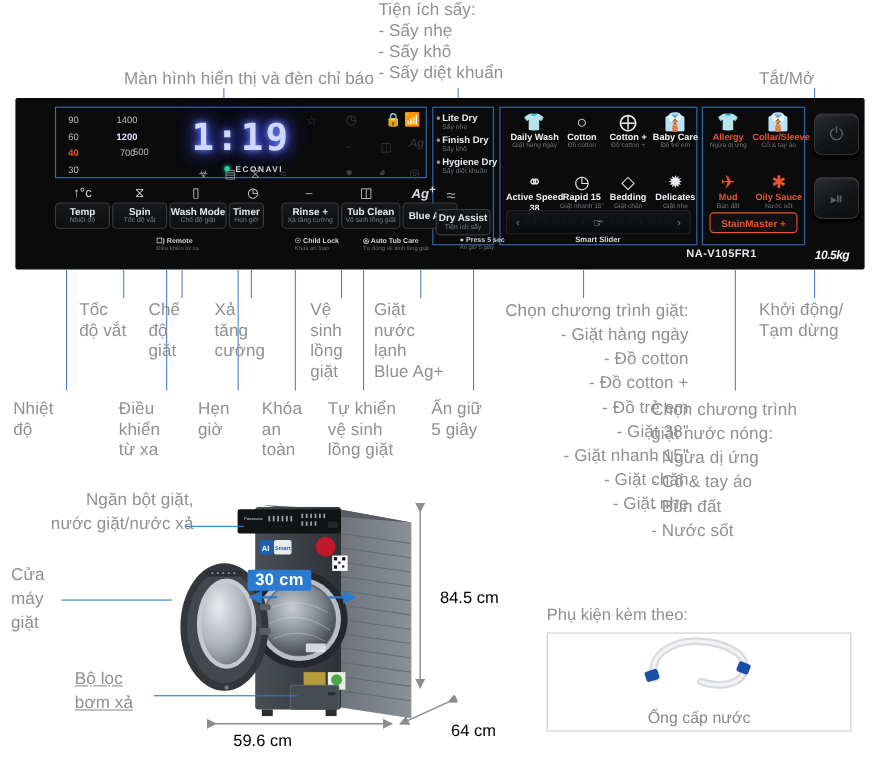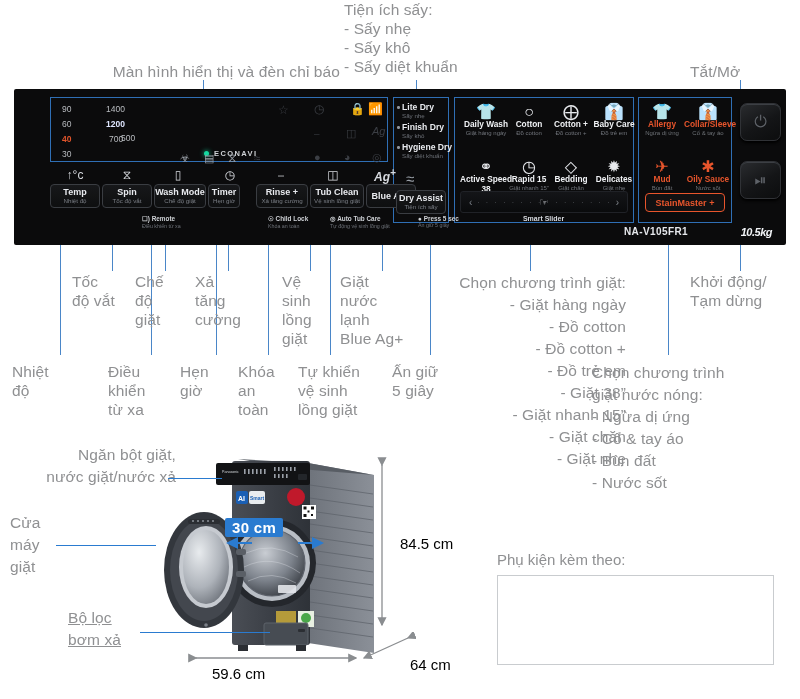--- a/index.html
+++ b/index.html
@@ -145,20 +145,21 @@
   <div class="dispnum" style="left:48px; top:15px;">90</div>
   <div class="dispnum" style="left:48px; top:30px;">60</div>
   <div class="dispnum hot" style="left:48px; top:45px;">40</div>
   <div class="dispnum" style="left:48px; top:60px;">30</div>
 
   <div class="dispnum" style="left:92px; top:15px;">1400</div>
   <div class="dispnum sel" style="left:92px; top:30px;">1200</div>
   <div class="dispnum" style="left:95px; top:45px;">700</div>
   <div class="dispnum" style="left:95px; top:44px;padding-left:12px;">500</div>
 
+  <div class="led" style="left:160px; top:16px;">1:19</div>
   <div class="econavi-dot" style="left:190px; top:62px;"></div>
   <div class="econavi" style="left:200px; top:60px;">ECONAVI</div>
 
   <div class="micon" style="left:264px; top:14px; font-size:12px;">☆</div>
   <div class="micon" style="left:300px; top:13px; font-size:12px;">◷</div>
   <div class="micon" style="left:336px; top:13px; font-size:12px;">🔒</div>
   <div class="micon" style="left:354px; top:13px; font-size:12px;">📶</div>
 
   <div class="micon" style="left:300px; top:38px; font-size:11px;">⎯</div>
   <div class="micon" style="left:332px; top:38px; font-size:11px;">◫</div>
@@ -574,13 +575,22 @@
 máy
 giặt</div>
 <div class="leaderh" style="left:56px; top:545px; width:100px;"></div>
 
 <div class="abs ann c" style="left:68px; top:607px; width:76px; white-space:pre-line; line-height:22px;text-decoration:underline;">Bộ lọc
 bơm xả</div>
 <div class="leaderh" style="left:140px; top:632px; width:130px;"></div>
 
 <div class="acc-title">Phụ kiện kèm theo:</div>
 <div class="acc-box">
+  <div class="acc-cell">
+    <svg viewBox="0 0 140 64" style="width:100%; height:56px;">
+      <path d="M24 46 C16 22, 44 6, 72 8 C102 10, 124 24, 116 42 C110 54, 88 56, 72 50" fill="none" stroke="#d8dade" stroke-width="8" stroke-linecap="round"></path>
+      <path d="M24 46 C16 22, 44 6, 72 8 C102 10, 124 24, 116 42 C110 54, 88 56, 72 50" fill="none" stroke="#f2f3f5" stroke-width="3.4" stroke-linecap="round"></path>
+      <rect x="14" y="38" width="14" height="11" rx="2.5" fill="#1b4fa8" transform="rotate(-18 21 43)"></rect>
+      <rect x="110" y="30" width="13" height="11" rx="2.5" fill="#1b4fa8" transform="rotate(22 116 35)"></rect>
+    </svg>
+    <div class="acc-cap">Ống cấp nước</div>
+  </div>
 </div>
 
 </body></html>

